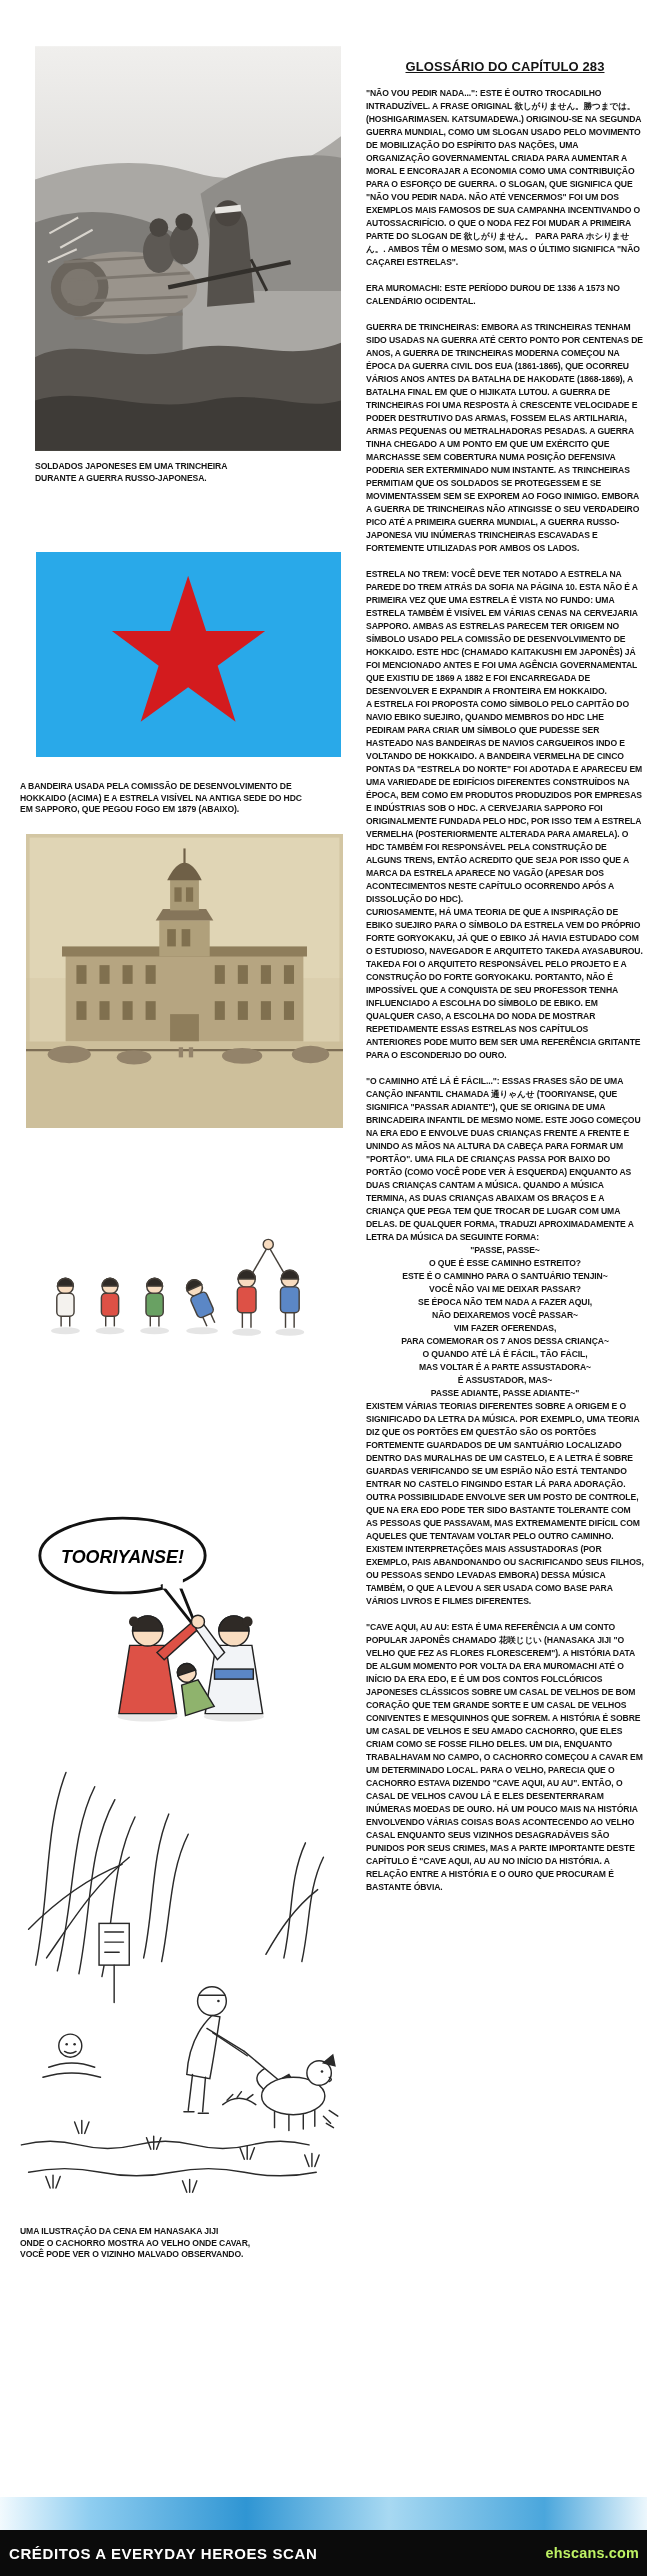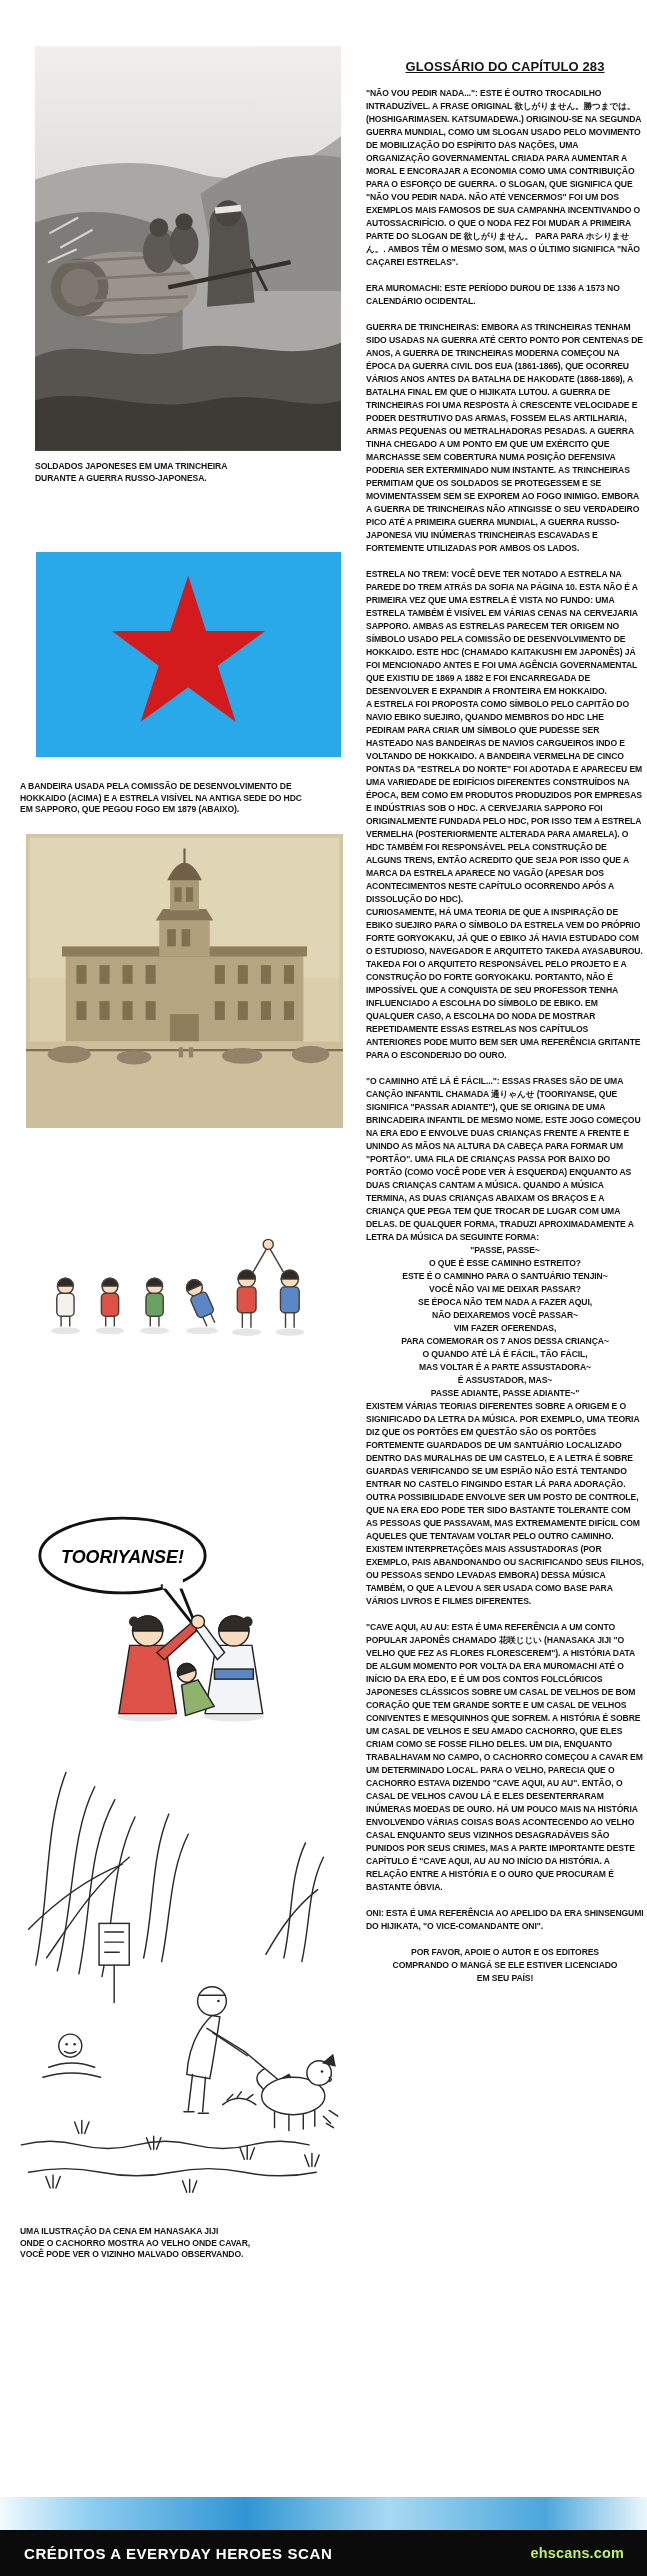--- a/index.html
+++ b/index.html
@@ -27,21 +27,21 @@
   
   .flag{position:absolute;left:36px;top:552px;width:305px;height:205px;}
   
   .band{
     position:absolute;left:0;top:2497px;width:648px;height:33px;
     background:linear-gradient(90deg,#f2fafe 0%,#8ecdf0 14%,#2f95d3 38%,#a8d9f2 60%,#4aa6dc 84%,#eef8fd 100%);
   }
   .footer{
     position:absolute;left:0;top:2530px;width:648px;height:46px;background:#0b0b0b;
     display:flex;align-items:center;justify-content:space-between;
-    padding:0 24px;box-sizing:border-box;
+    padding:0 9px;box-sizing:border-box;
   }
   .credits{color:#fff;font-weight:bold;font-size:15px;letter-spacing:0.6px;}
   .site{color:#bef264;font-weight:bold;font-size:14.4px;letter-spacing:0.2px;}
   .bubble-text{font-style:italic;font-weight:bold;}
 </style>
 </head>
 <body>
 
 <div class="abs" style="left:35px;top:46px;width:306px;height:405px;">
   <svg width="306" height="405" viewBox="0 0 425 562">
@@ -336,23 +336,21 @@
       <div class="lyric">O QUANDO ATÉ LÁ É FÁCIL, TÃO FÁCIL,</div>
       <div class="lyric">MAS VOLTAR É A PARTE ASSUSTADORA~</div>
       <div class="lyric">É ASSUSTADOR, MAS~</div>
       <div class="lyric">PASSE ADIANTE, PASSE ADIANTE~"</div>
     </div>
 
   <p class="entry"><span>EXISTEM VÁRIAS TEORIAS DIFERENTES SOBRE A ORIGEM E O SIGNIFICADO DA LETRA DA MÚSICA. POR EXEMPLO, UMA TEORIA DIZ QUE OS PORTÕES EM QUESTÃO SÃO OS PORTÕES FORTEMENTE GUARDADOS DE UM SANTUÁRIO LOCALIZADO DENTRO DAS MURALHAS DE UM CASTELO, E A LETRA É SOBRE GUARDAS VERIFICANDO SE UM ESPIÃO NÃO ESTÁ TENTANDO ENTRAR NO CASTELO FINGINDO ESTAR LÁ PARA ADORAÇÃO. OUTRA POSSIBILIDADE ENVOLVE SER UM POSTO DE CONTROLE, QUE NA ERA EDO PODE TER SIDO BASTANTE TOLERANTE COM AS PESSOAS QUE PASSAVAM, MAS EXTREMAMENTE DIFÍCIL COM AQUELES QUE TENTAVAM VOLTAR PELO OUTRO CAMINHO. EXISTEM INTERPRETAÇÕES MAIS ASSUSTADORAS (POR EXEMPLO, PAIS ABANDONANDO OU SACRIFICANDO SEUS FILHOS, OU PESSOAS SENDO LEVADAS EMBORA) DESSA MÚSICA TAMBÉM, O QUE A LEVOU A SER USADA COMO BASE PARA VÁRIOS LIVROS E FILMES DIFERENTES.</span></p>
 
   <p class="entry"><span class="term">"CAVE AQUI, AU AU:</span> <span>ESTA É UMA REFERÊNCIA A UM CONTO POPULAR JAPONÊS CHAMADO 花咲じじい (HANASAKA JIJI "O VELHO QUE FEZ AS FLORES FLORESCEREM"). A HISTÓRIA DATA DE ALGUM MOMENTO POR VOLTA DA ERA MUROMACHI ATÉ O INÍCIO DA ERA EDO, E É UM DOS CONTOS FOLCLÓRICOS JAPONESES CLÁSSICOS SOBRE UM CASAL DE VELHOS DE BOM CORAÇÃO QUE TEM GRANDE SORTE E UM CASAL DE VELHOS CONIVENTES E MESQUINHOS QUE SOFREM. A HISTÓRIA É SOBRE UM CASAL DE VELHOS E SEU AMADO CACHORRO, QUE ELES CRIAM COMO SE FOSSE FILHO DELES. UM DIA, ENQUANTO TRABALHAVAM NO CAMPO, O CACHORRO COMEÇOU A CAVAR EM UM DETERMINADO LOCAL. PARA O VELHO, PARECIA QUE O CACHORRO ESTAVA DIZENDO "CAVE AQUI, AU AU". ENTÃO, O CASAL DE VELHOS CAVOU LÁ E ELES DESENTERRARAM INÚMERAS MOEDAS DE OURO. HÁ UM POUCO MAIS NA HISTÓRIA ENVOLVENDO VÁRIAS COISAS BOAS ACONTECENDO AO VELHO CASAL ENQUANTO SEUS VIZINHOS DESAGRADÁVEIS SÃO PUNIDOS POR SEUS CRIMES, MAS A PARTE IMPORTANTE DESTE CAPÍTULO É "CAVE AQUI, AU AU NO INÍCIO DA HISTÓRIA. A RELAÇÃO ENTRE A HISTÓRIA E O OURO QUE PROCURAM É BASTANTE ÓBVIA.</span></p>
 
-  <p class="entry"><span class="term">ONI:</span> <span>ESTA É UMA REFERÊNCIA AO APELIDO DA ERA SHINSENGUMI DO HIJIKATA, "O VICE-COMANDANTE ONI".</span></p>
-
-  <p class="support">POR FAVOR, APOIE O AUTOR E OS EDITORES COMPRANDO O MANGÁ SE ELE ESTIVER LICENCIADO EM SEU PAÍS!</p>
+
 </div>
 
 <div class="band"></div>
 <div class="footer">
   <span class="credits">CRÉDITOS A EVERYDAY HEROES SCAN</span>
   <span class="site">ehscans.com</span>
 </div>
 
 
 </body></html>

